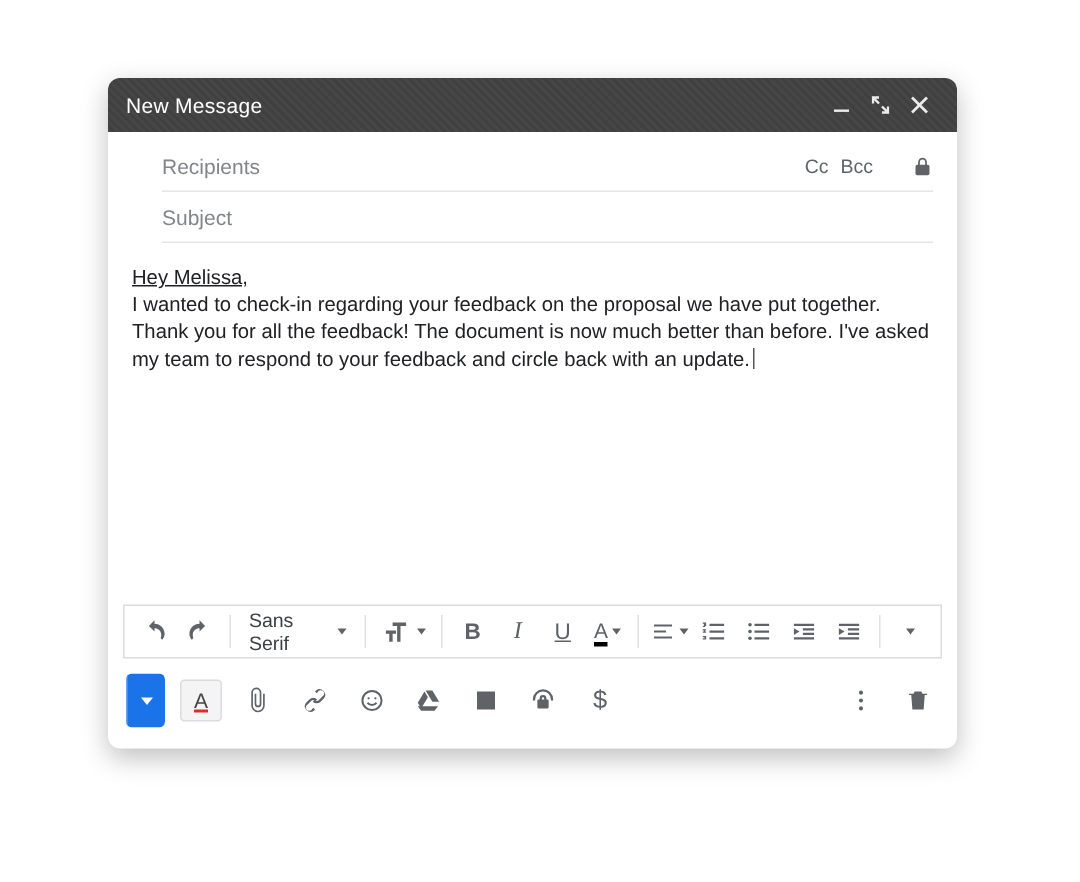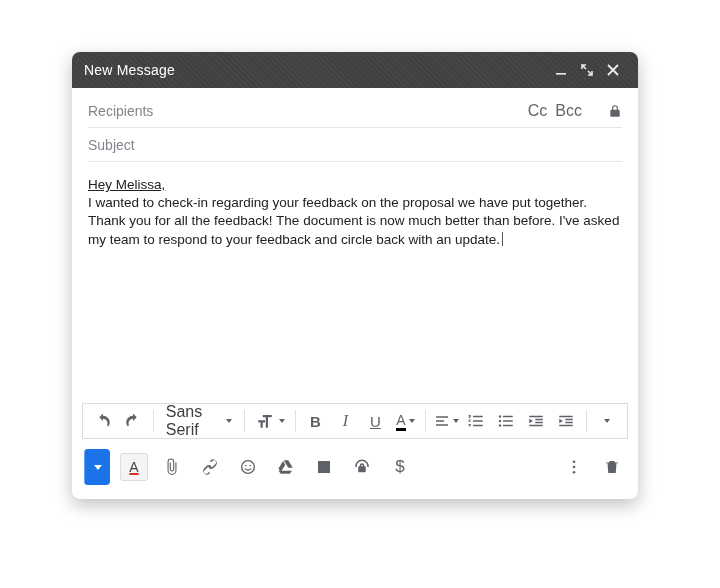--- a/index.html
+++ b/index.html
@@ -32,29 +32,29 @@
     display: flex;
     align-items: center;
     padding: 0 12px;
     font-size: 14px;
   }
   .titlebar .title { flex: 1; font-weight: 500; letter-spacing: .2px; }
   .titlebar .win-icon {
     width: 26px; height: 36px; display:flex; align-items:center; justify-content:center;
     cursor: pointer; opacity:.9;
   }
-  .fields { padding: 6px 16px 0 16px; }
+  .fields { padding: 6px 16px 0 16px; margin-left: 20px; }
   .field-row {
     display: flex; align-items: center; height: 34px;
     border-bottom: 1px solid #e6e6e6;
     font-size: 14px;
     color: #80868b;
   }
   .field-row .placeholder { flex:1; }
-  .field-row .right { display:flex; align-items:center; gap: 8px; color:#5f6368; font-size:16px;}
+  .field-row .right { display:flex; align-items:center; gap: 8px; color:#5f6368; font-size:13px;}
   .field-row .cc, .field-row .bcc { cursor:pointer; }
   .body-area {
     flex: 1;
     padding: 14px 16px 0 16px;
     font-size: 13.5px;
     line-height: 1.35;
     color: #202124;
     overflow: hidden;
   }
   .body-area .greeting { margin-bottom: 0; text-decoration: underline; }
@@ -78,21 +78,21 @@
   }
   .tb-btn {
     min-width: 28px; height: 28px;
     display:flex; align-items:center; justify-content:center;
     color:#5f6368;
     cursor:pointer;
     border-radius:2px;
   }
   .font-picker {
     display:flex; align-items:center; gap:5px;
-    font-size:16px; color:#3c4043; padding:0 6px; cursor:pointer;
+    font-size:13px; color:#3c4043; padding:0 6px; cursor:pointer;
     height:28px;
   }
   .font-picker .caret, .size-picker .caret, .color-caret, .align-caret, .more-caret {
     width:0;height:0;border-left:3.5px solid transparent;border-right:3.5px solid transparent;border-top:4px solid #5f6368;
   }
   .size-picker { display:flex; align-items:center; gap:4px; padding:0 4px; cursor:pointer; height:28px; color:#5f6368;}
   .b { font-weight:700; font-size:15px; color:#5f6368;}
   .i { font-style:italic; font-family:Georgia,serif; font-size:16px; color:#5f6368;}
   .u { text-decoration:underline; font-size:15px; color:#5f6368;}
   .colorA {

